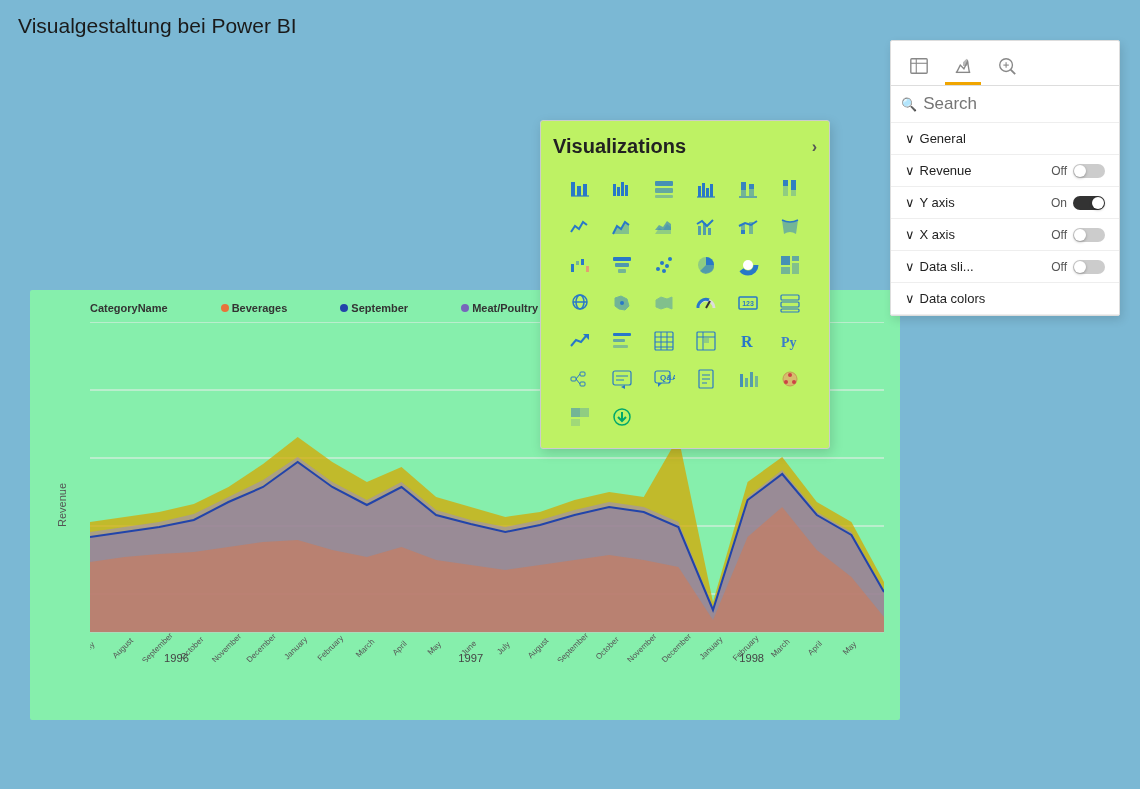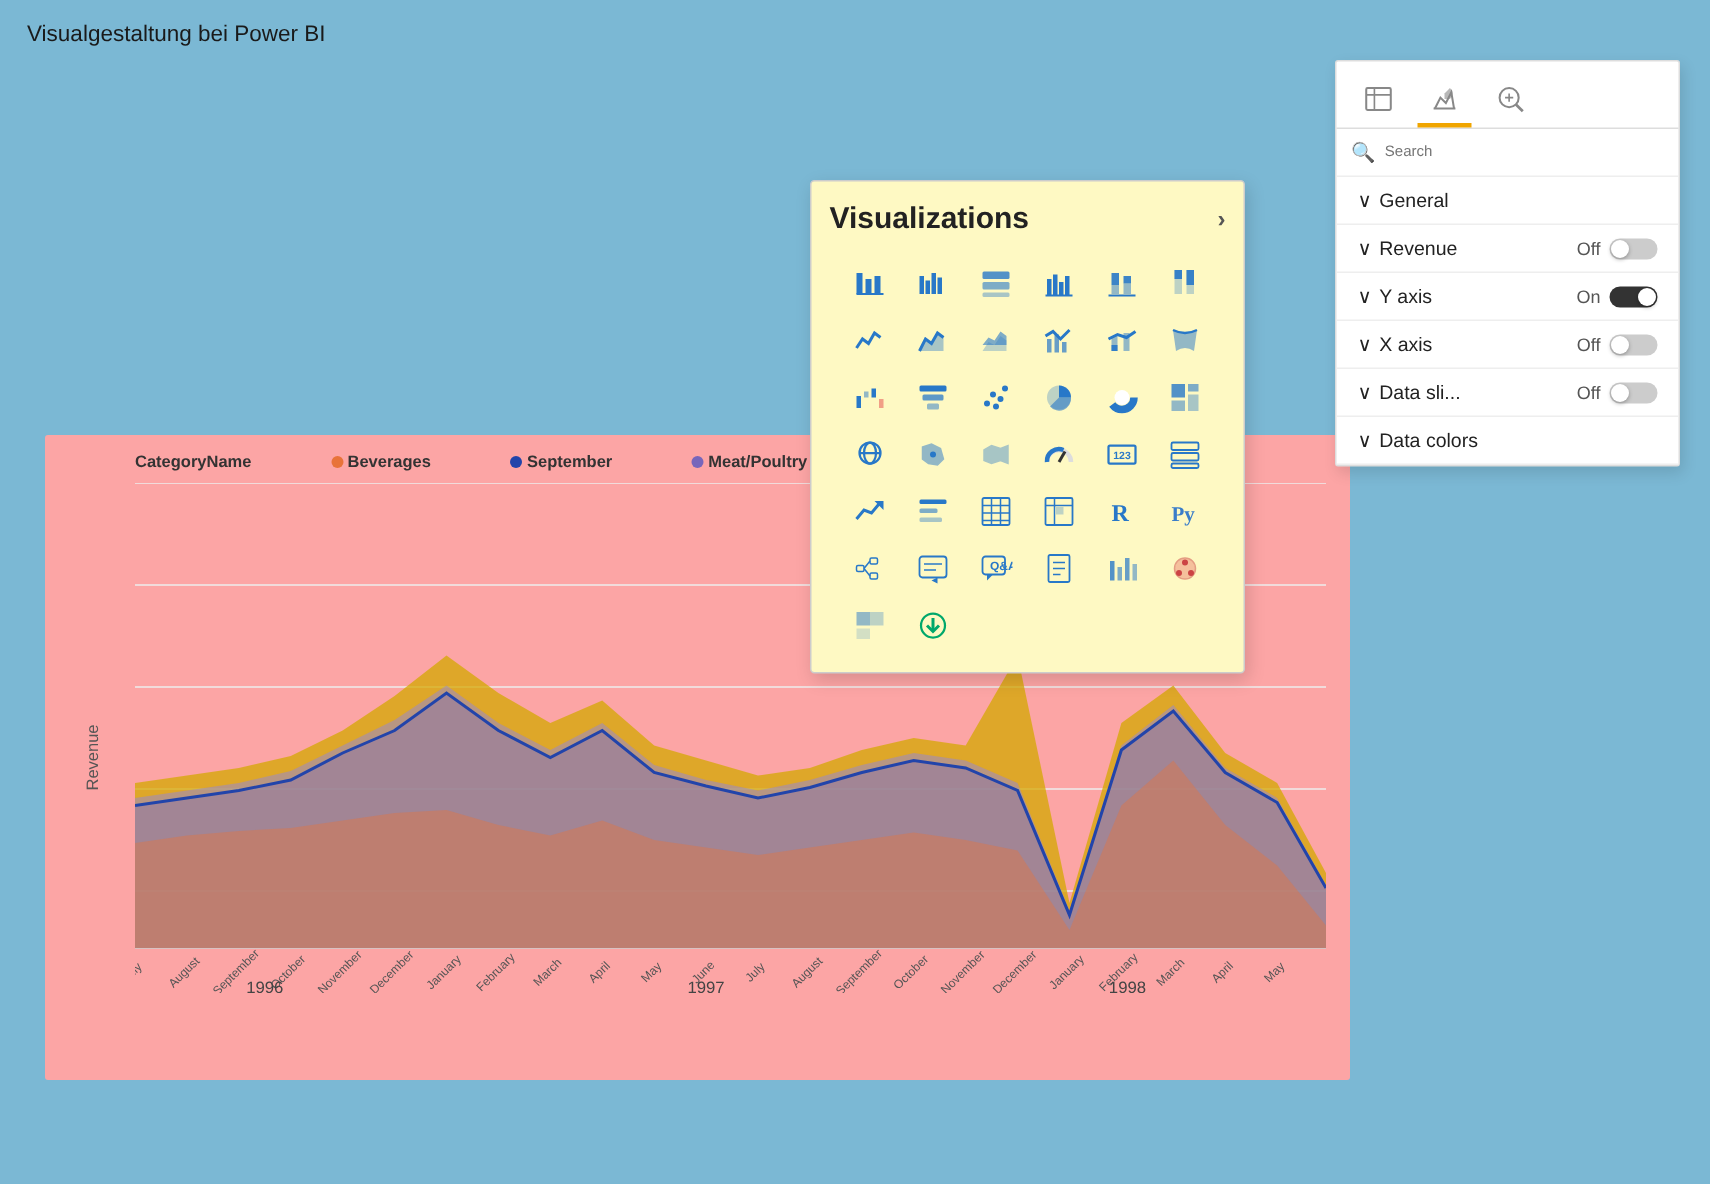--- a/index.html
+++ b/index.html
@@ -9,33 +9,33 @@
       background: #7bb8d4;
       font-family: 'Segoe UI', Arial, sans-serif;
       overflow: hidden;
       position: relative;
     }
 
     #page-title {
       position: absolute;
       top: 14px;
       left: 18px;
-      font-size: 15px;
+      font-size: 21px;
       font-weight: 500;
       color: #1a1a1a;
     }
 
     
     .chart-container {
       position: absolute;
       left: 30px;
       top: 290px;
       width: 870px;
       height: 430px;
-      background: #fca5a5;
+      background: #86efac;
       border-radius: 2px;
       padding: 12px 16px 16px 60px;
     }
 
     .chart-legend {
       display: flex;
       align-items: center;
       gap: 14px;
       font-size: 11px;
       font-weight: 600;
@@ -71,21 +71,21 @@
       width: 100%;
       height: 340px;
     }
 
     
     .viz-panel {
       position: absolute;
       top: 120px;
       left: 540px;
       width: 290px;
-      background: #fef9c3;
+      background: #bef264;
       border: 1px solid #ccc;
       border-radius: 3px;
       box-shadow: 2px 4px 12px rgba(0,0,0,0.15);
       padding: 14px 12px;
       z-index: 10;
     }
 
     .viz-panel-title {
       font-size: 20px;
       font-weight: 700;
@@ -166,21 +166,21 @@
       display: flex;
       align-items: center;
       padding: 8px 10px;
       border-bottom: 1px solid #eee;
       gap: 6px;
     }
 
     .format-search input {
       border: none;
       outline: none;
-      font-size: 10px;
+      font-size: 17px;
       color: #333;
       width: 100%;
       background: transparent;
     }
 
     .format-search .search-icon-char {
       font-size: 13px;
       color: #666;
     }
 

